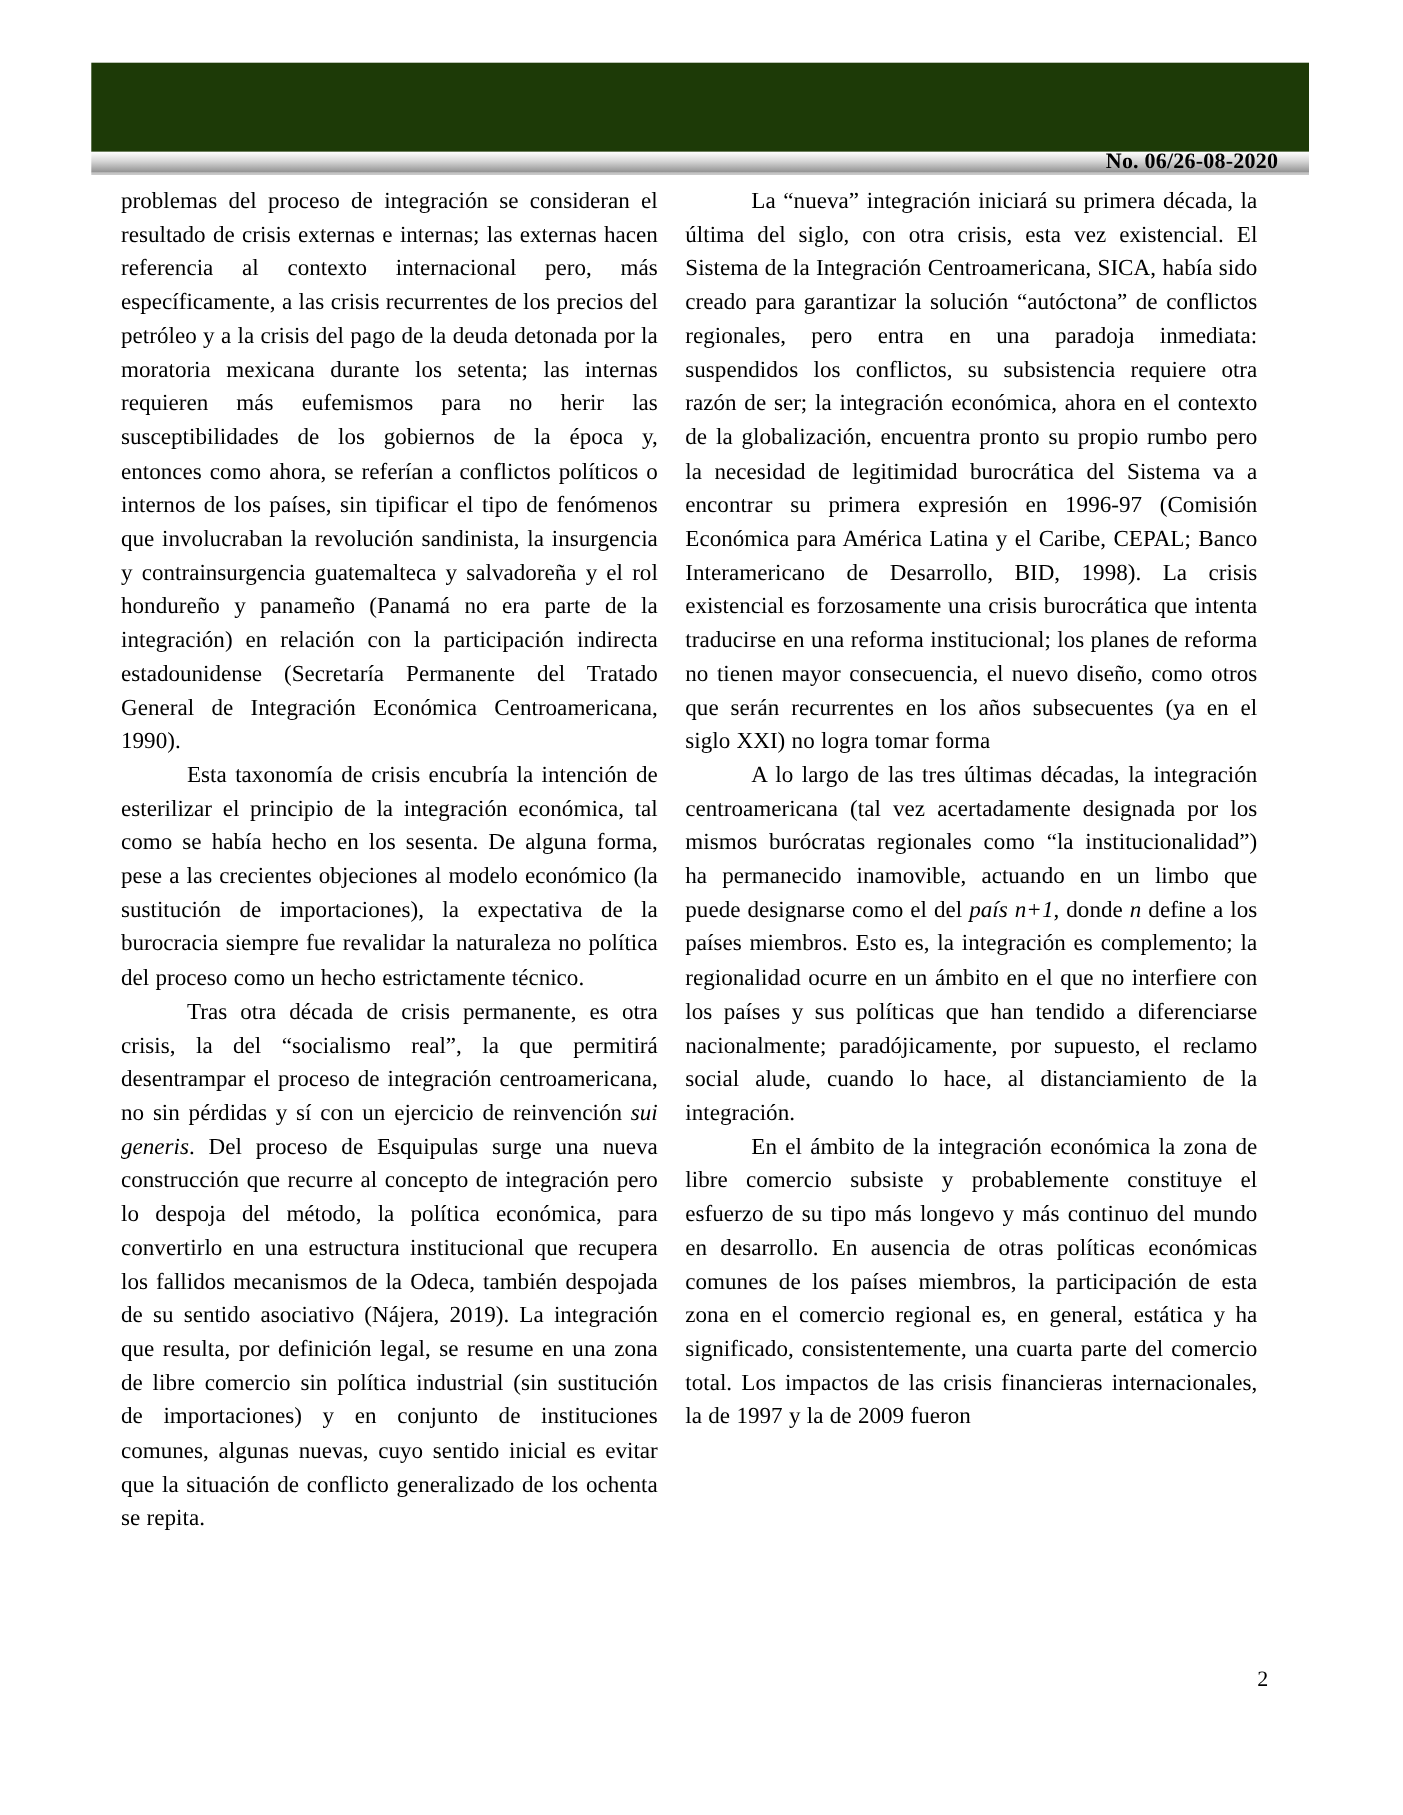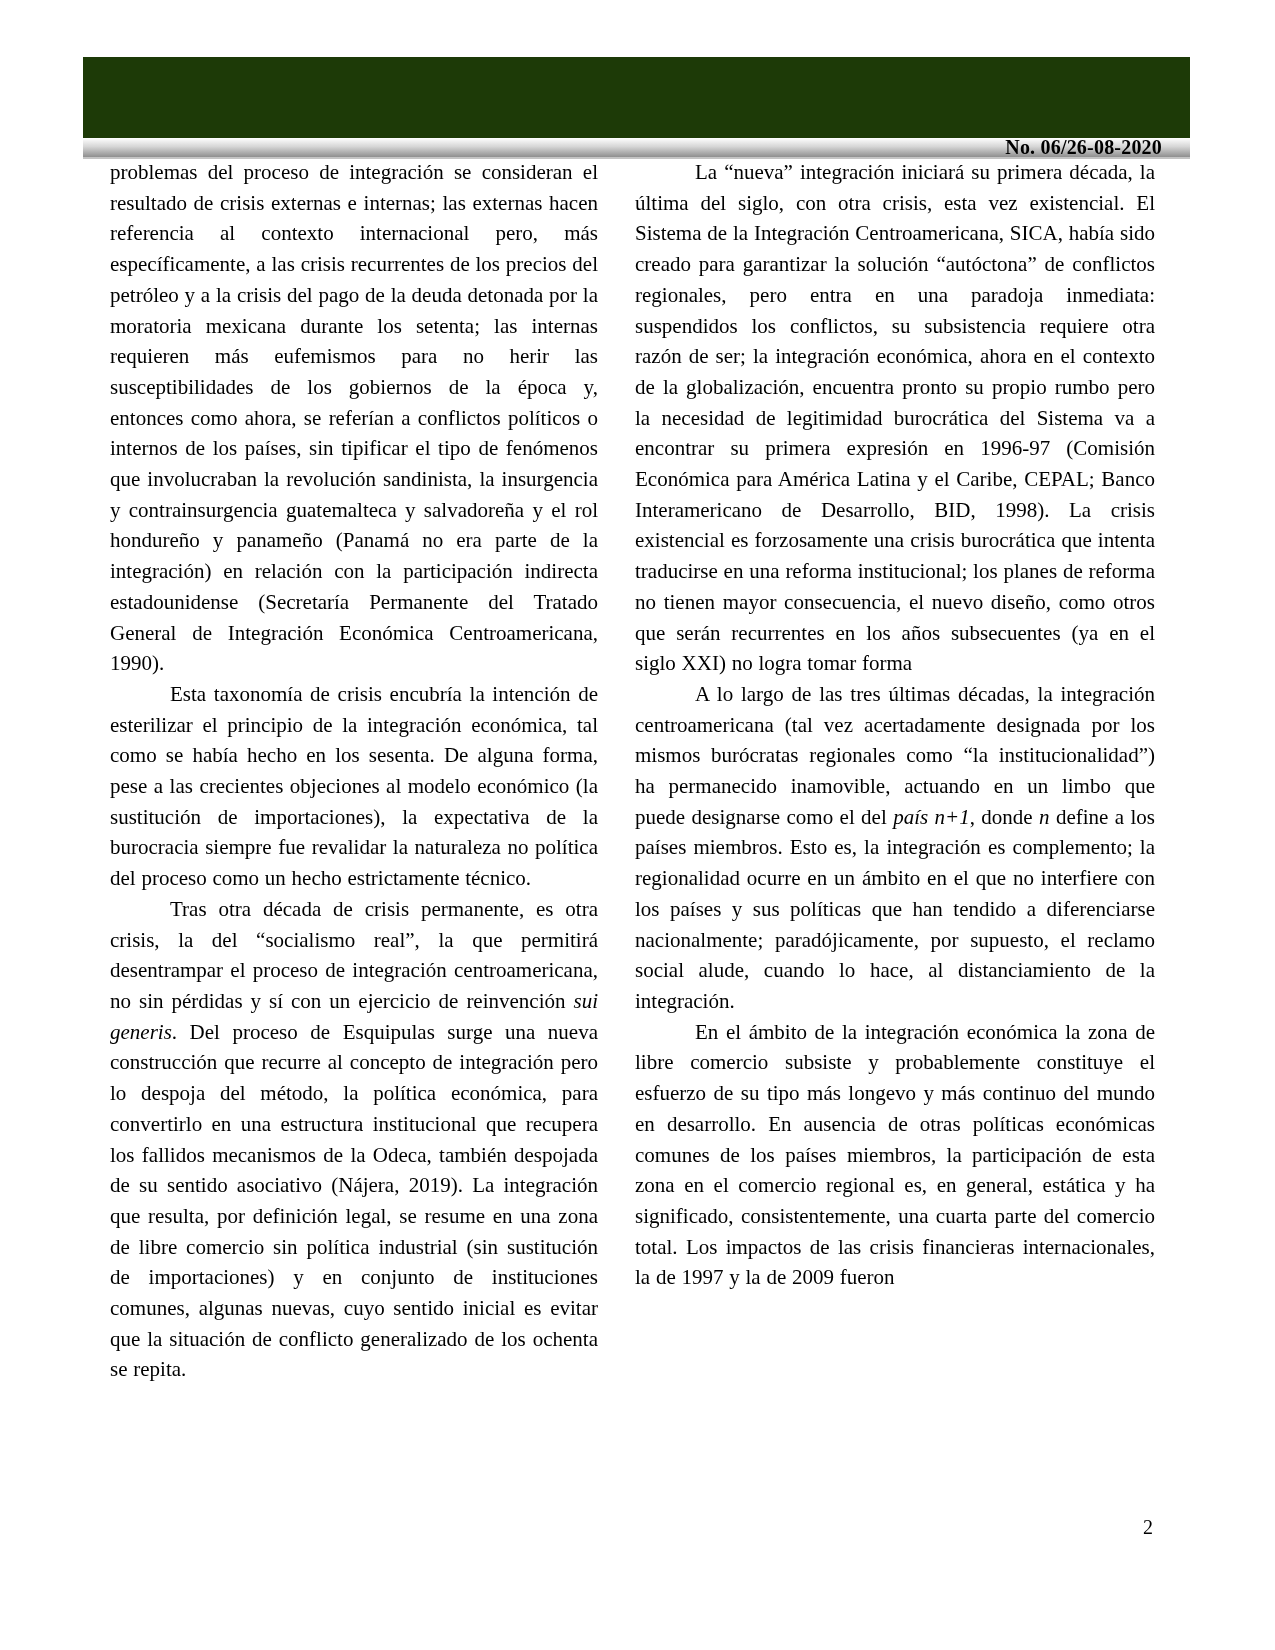--- a/index.html
+++ b/index.html
@@ -36,24 +36,24 @@
   .issue-no {
     font-size: 20px;
     font-weight: bold;
     line-height: 20px;
     letter-spacing: 0.2px;
     white-space: nowrap;
   }
   .columns {
     position: absolute;
     left: 110px;
-    top: 157px;
+    top: 167px;
     width: 1047px;
     display: flex;
-    gap: 37px;
+    gap: 25px;
   }
   .col { font-size: 21px; line-height: 30.7px; }
   .col-left  { width: 488px; }
   .col-right { width: 520px; }
   .col p {
     margin: 0;
     text-align: justify;
     text-indent: 60px;
     word-spacing: 0.5px;
   }

